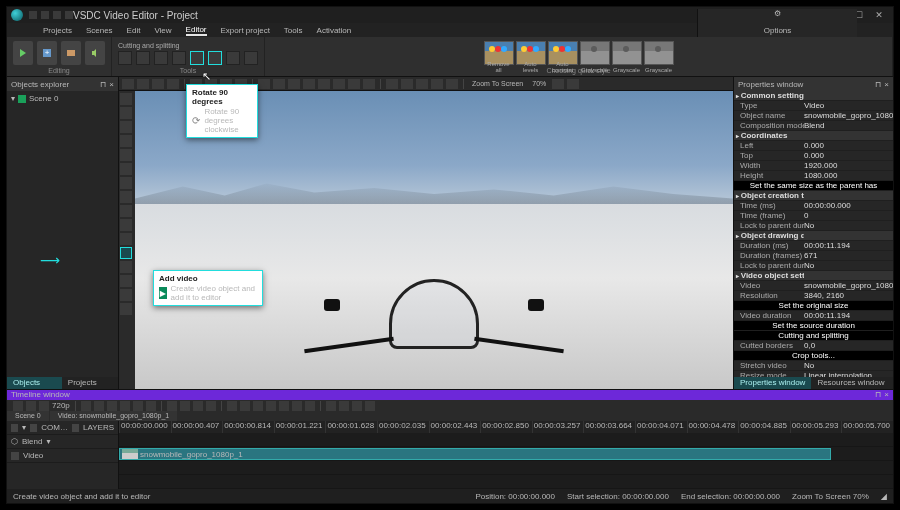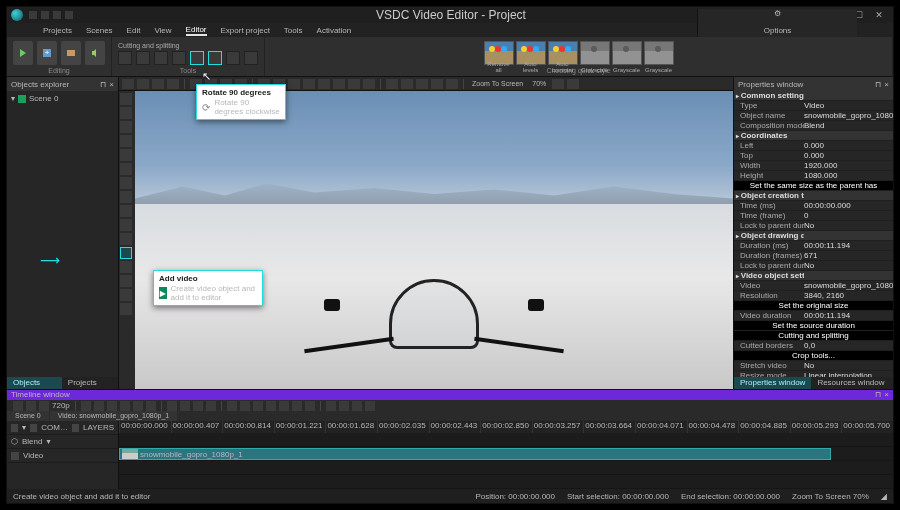--- a/index.html
+++ b/index.html
@@ -2,21 +2,21 @@
 <html><head>
 <meta charset="utf-8">
 <style>
 * { margin:0; padding:0; box-sizing:border-box; font-family:"Segoe UI",Arial,sans-serif; font-size:8px; color:#b8b8b8; }
 body { background:#000; width:900px; height:510px; overflow:hidden; position:relative; }
 .app { position:absolute; left:6px; top:6px; right:6px; bottom:6px; background:#2b2b2b; display:flex; flex-direction:column; border:1px solid #111; }
 .titlebar { height:16px; background:#1f1f1f; display:flex; align-items:center; padding:0 4px; }
 .titlebar .logo { width:12px; height:12px; border-radius:50%; background:radial-gradient(circle at 35% 35%,#3fd0d8,#0a5a60); margin-right:6px; }
 .titlebar .qat { display:flex; gap:4px; }
 .titlebar .qat span { width:8px; height:8px; background:#3a3a3a; }
-.titlebar .title { flex:1; text-align:center; font-size:12px; color:#ccc; }
+.titlebar .title { flex:1; text-align:left; font-size:10px; color:#ccc; }
 .titlebar .wbtn { width:20px; text-align:center; color:#aaa; font-size:9px; }
 .menubar { height:14px; background:#222; display:flex; align-items:center; gap:14px; padding:0 36px; font-size:8px; }
 .menubar .mi.active { color:#fff; border-bottom:2px solid #e5e5e5; }
 .menubar .right { margin-left:auto; display:flex; gap:8px; align-items:center; }
 .ribbon { height:40px; background:#2f2f2f; display:flex; align-items:stretch; border-bottom:1px solid #111; }
 .rgroup { display:flex; flex-direction:column; align-items:center; justify-content:flex-end; padding:2px 6px; border-right:1px solid #222; }
 .rgroup .icons { display:flex; gap:4px; align-items:center; }
 .rgroup .lbl { font-size:7px; color:#888; margin-top:2px; }
 .ricon { width:16px; height:16px; background:#444; border-radius:2px; display:flex; align-items:center; justify-content:center; }
 .ricon.big { width:20px; height:24px; }
@@ -507,21 +507,21 @@
     <span>Create video object and add it to editor</span>
     <div class="spacer"></div>
     <span>Position:   00:00:00.000</span>
     <span>Start selection:   00:00:00.000</span>
     <span>End selection:   00:00:00.000</span>
     <span>Zoom To Screen   70%</span>
     <span>◢</span>
   </div>
 </div>
 
-<div class="tooltip" style="left:196px; top:84px; width:90px">
+<div class="tooltip" style="left:186px; top:84px; width:72px">
   <div class="tt-title">Rotate 90 degrees</div>
   <div class="tt-body">
       <span style="font-size:10px;color:#888">⟳</span>
       <span>Rotate 90 degrees clockwise</span>
     </div>
 </div>
 <div class="tooltip" style="left:153px; top:270px; width:110px">
   <div class="tt-title">Add video</div>
   <div class="tt-body">
       <span class="tt-ic">▶</span>

